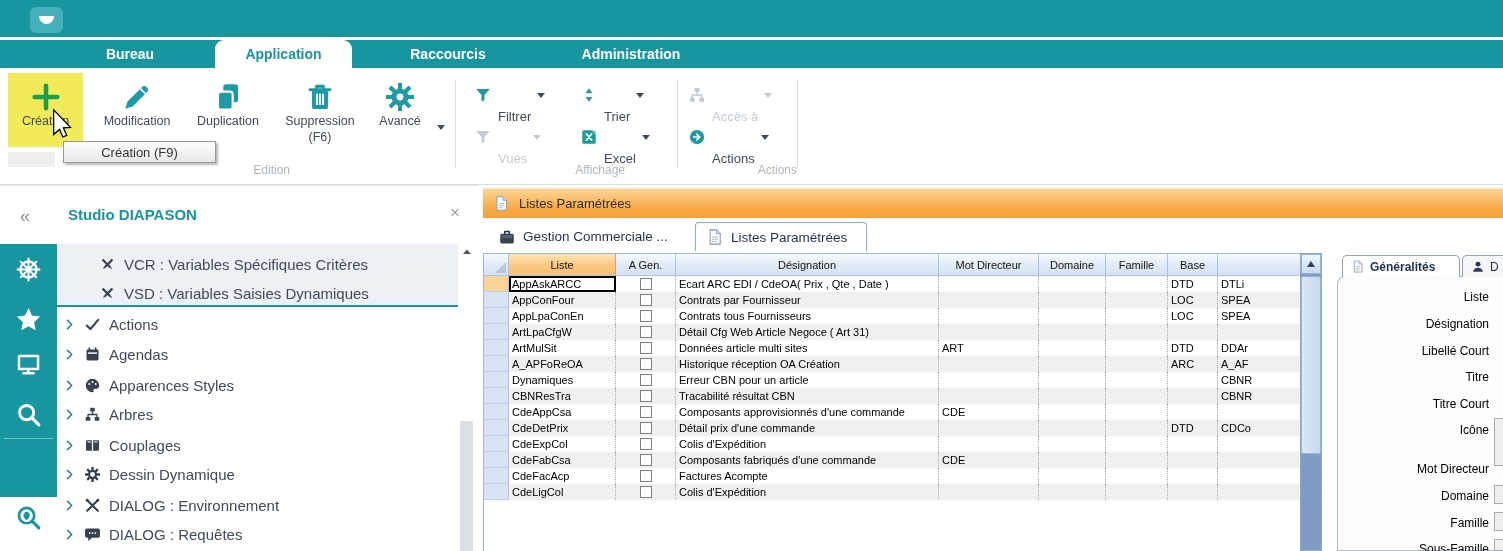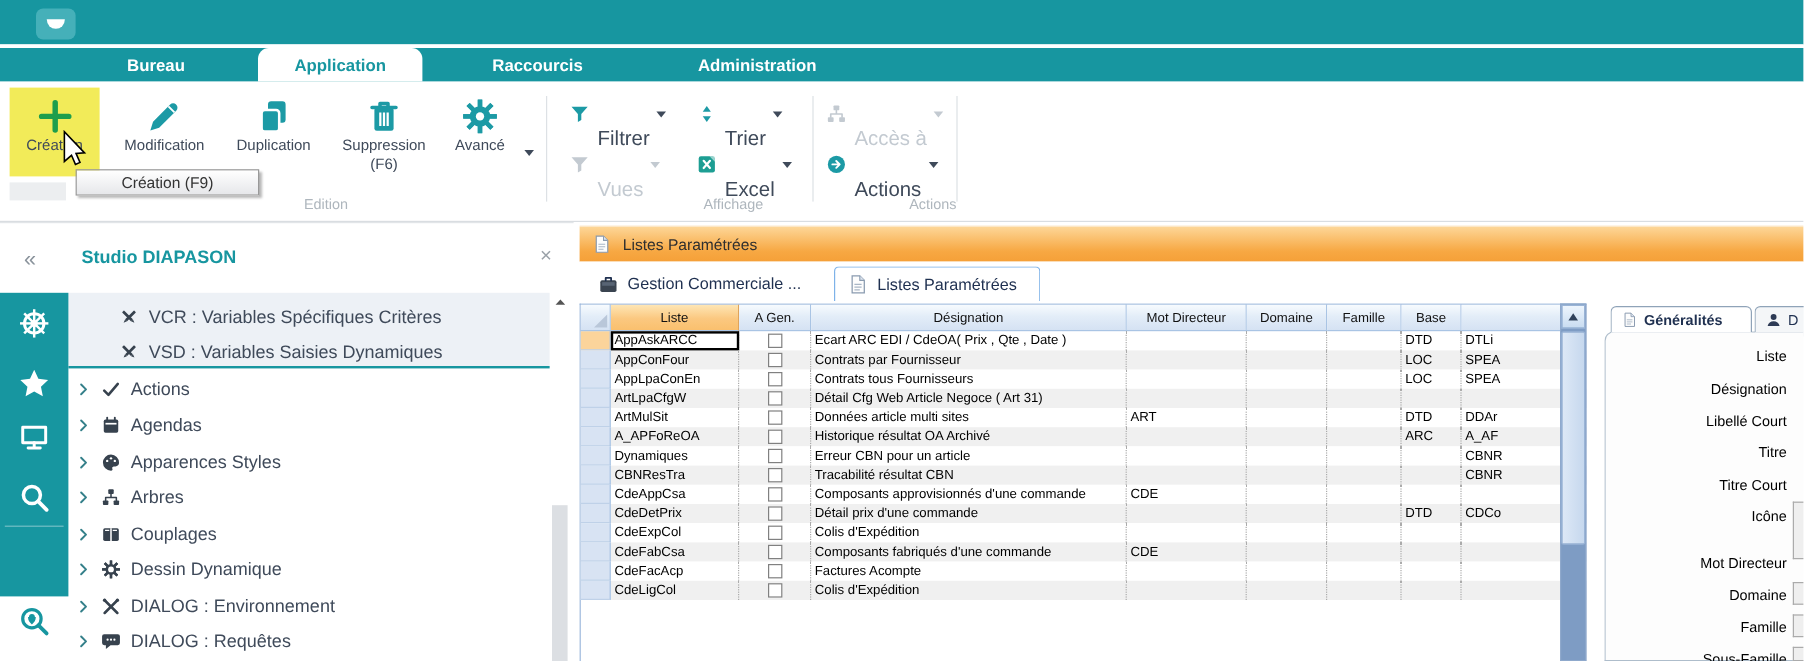--- a/index.html
+++ b/index.html
@@ -29,21 +29,21 @@
   .rbtn .bigicon { width:32px; height:32px; margin-top:8px; color:#1C9AA5; }
   .rbtn .blabel { font-size:12.5px; color:#3F4A5A; line-height:17px; white-space:nowrap; }
   .rbtn .bsub   { font-size:12.5px; color:#3F4A5A; line-height:15px; }
   .rbtn.hl { background:#F2EB59; height:74px; }
   .rbtn.hl .bigicon { color:#1E9E4C; }
   #creation-understrip { left:8px; top:84px; width:47px; height:15px; background:#ECEEF0; }
   .caret { width:0; height:0; border-left:4.5px solid transparent; border-right:4.5px solid transparent;
            border-top:5.5px solid #3F4A5A; display:inline-block; }
   .sbtn { position:absolute; height:26px; display:flex; align-items:center; gap:6px; }
   .sbtn .smicon { width:18px; height:18px; color:#1C9AA5; }
-  .sbtn .slabel { font-size:17px; color:#3F4A5A; white-space:nowrap;margin-top:42px; }
+  .sbtn .slabel { font-size:13px; color:#3F4A5A; white-space:nowrap;margin-top:42px; }
   .sbtn.disabled .smicon, .sbtn.disabled .slabel { color:#C3CAD1; }
   .sbtn.disabled .caret { border-top-color:#C3CAD1; }
   .rsep { position:absolute; top:12px; width:1px; height:88px; background:#DDE1E5; }
   .rgrouplabel { position:absolute; top:95px; font-size:12px; color:#AEB6BD; text-align:right; }
 
   
   #tooltip { left:63px; top:73px; width:153px; height:22px; background:linear-gradient(#ffffff,#E6E7EA);
              border:1px solid #999; box-shadow:2px 2px 2px rgba(0,0,0,.28);
              font-size:13px; color:#333; display:flex; align-items:center; justify-content:center; z-index:60; }
   #cursor { left:52px; top:36px; width:28px; height:38px; z-index:70; }
@@ -250,21 +250,21 @@
             <path d="M7.5 12h8M11.8 8.2l3.9 3.8-3.9 3.8" fill="none" stroke="#fff" stroke-width="2.1" stroke-linecap="round" stroke-linejoin="round"></path>
           </svg>
         </span>
         <span class="slabel">Actions</span>
         <span class="caret"></span>
       </div>
       <div class="rsep" style="left: 455px;"></div>
       <div class="rsep" style="left: 677px;"></div>
       <div class="rsep" style="left: 797px;"></div>
       <div class="rgrouplabel" style="left: 170px; width: 120px;">Edition</div>
-      <div class="rgrouplabel" style="left: 516px; width: 120px;">Affichage</div>
+      <div class="rgrouplabel" style="left: 505px; width: 120px;">Affichage</div>
       <div class="rgrouplabel" style="left: 677px; width: 120px;">Actions</div>
     </div>
   <div id="sidebar" class="abs">
     <div id="sb-collapse" class="abs">«</div>
     <div id="sb-title" class="abs">Studio DIAPASON</div>
     <div id="sb-close" class="abs">×</div>
     <div id="selblock" class="abs"></div>
     <div id="rail" class="abs">
       <div id="rail-divider"></div>
     <span class="icon rail-icon" style="top: 12px;">
@@ -579,21 +579,21 @@
         <div class="tc" style="width: 62px;"></div>
         <div class="tc" style="width: 50px;">DTD</div>
         <div class="tc" style="width: 83px;">DDAr</div>
       </div>
       <div class="trow" style="background: rgb(240, 240, 240);">
         <div class="tc rowhdr" style="width: 25px;"></div>
         <div class="tc" style="width: 107px;">A_APFoReOA</div>
         <div class="tc cbcell" style="width: 60px;">
           <span class="cb"></span>
         </div>
-        <div class="tc" style="width: 263px;">Historique résultat OA Archivé</div>
+        <div class="tc" style="width: 263px;">Historique réception OA Création</div>
         <div class="tc" style="width: 100px;"></div>
         <div class="tc" style="width: 67px;"></div>
         <div class="tc" style="width: 62px;"></div>
         <div class="tc" style="width: 50px;">ARC</div>
         <div class="tc" style="width: 83px;">A_AF</div>
       </div>
       <div class="trow" style="background: rgb(255, 255, 255);">
         <div class="tc rowhdr" style="width: 25px;"></div>
         <div class="tc" style="width: 107px;">Dynamiques</div>
         <div class="tc cbcell" style="width: 60px;">

